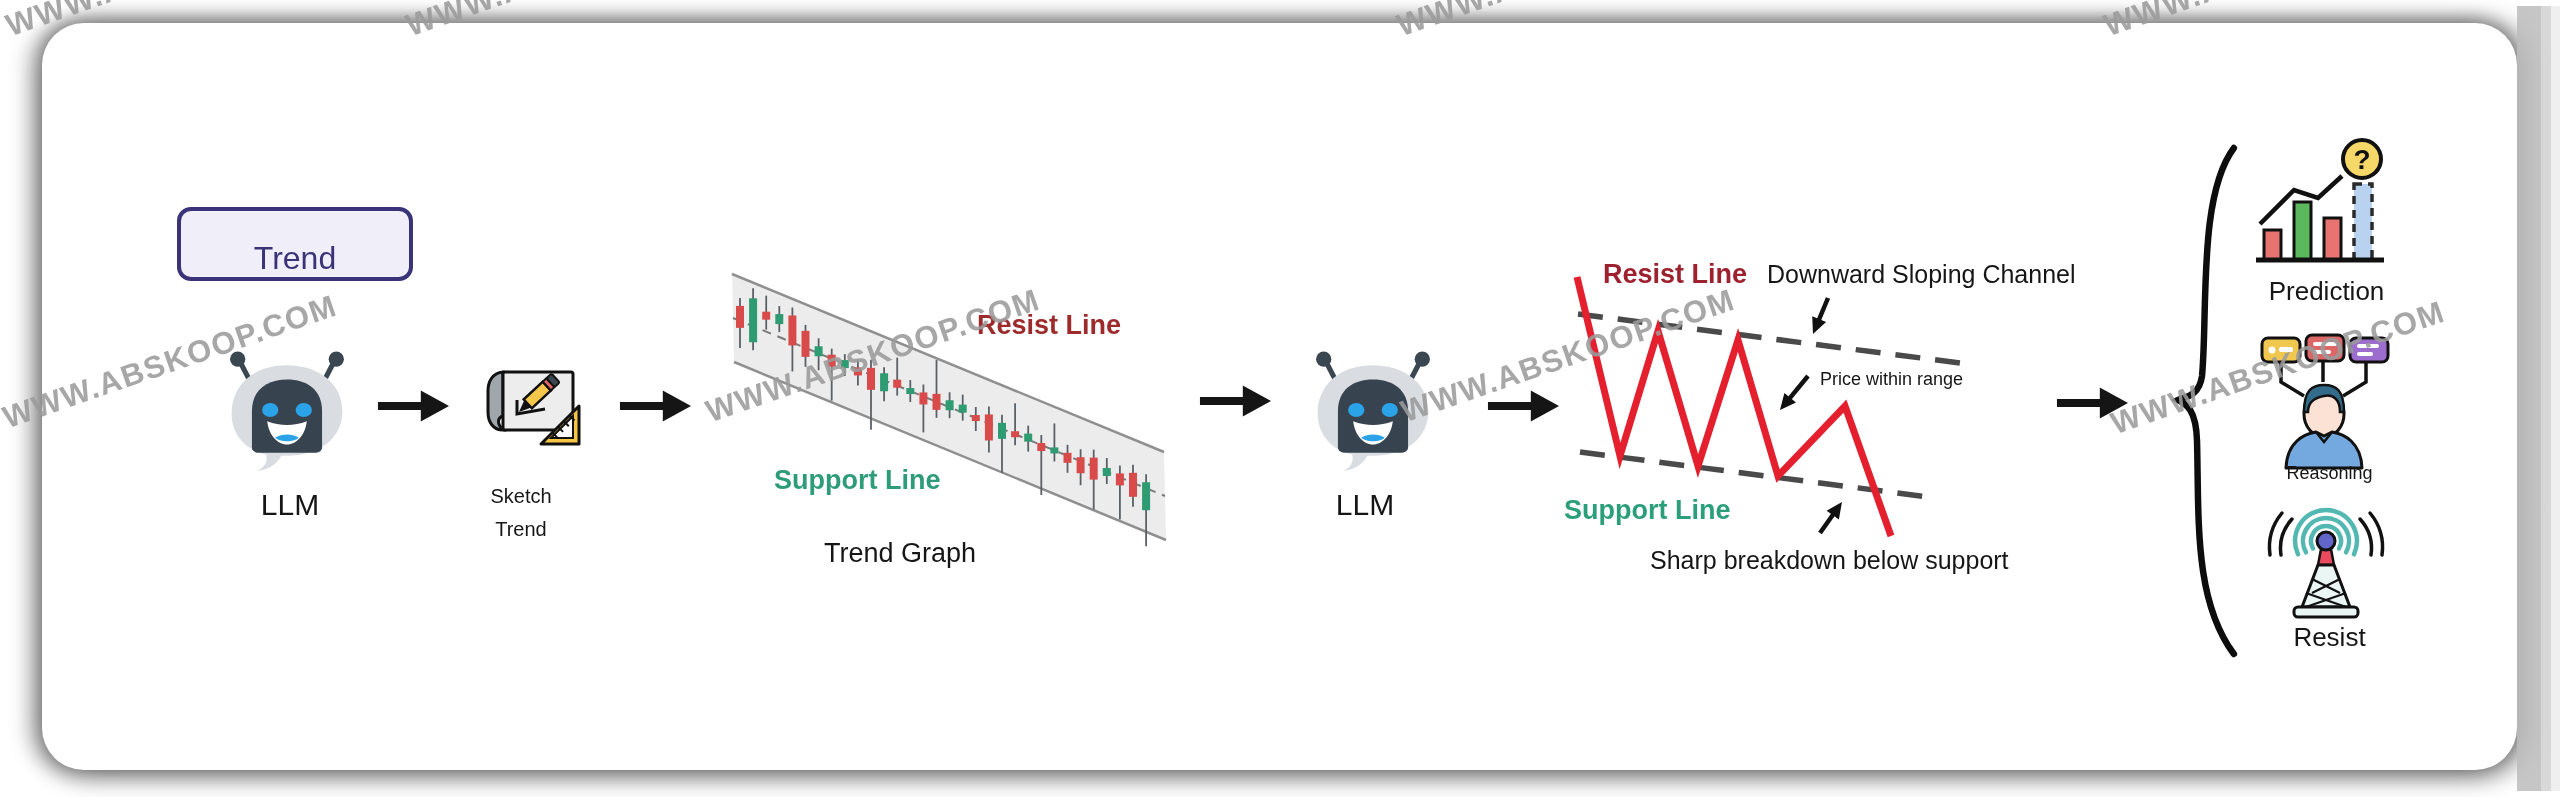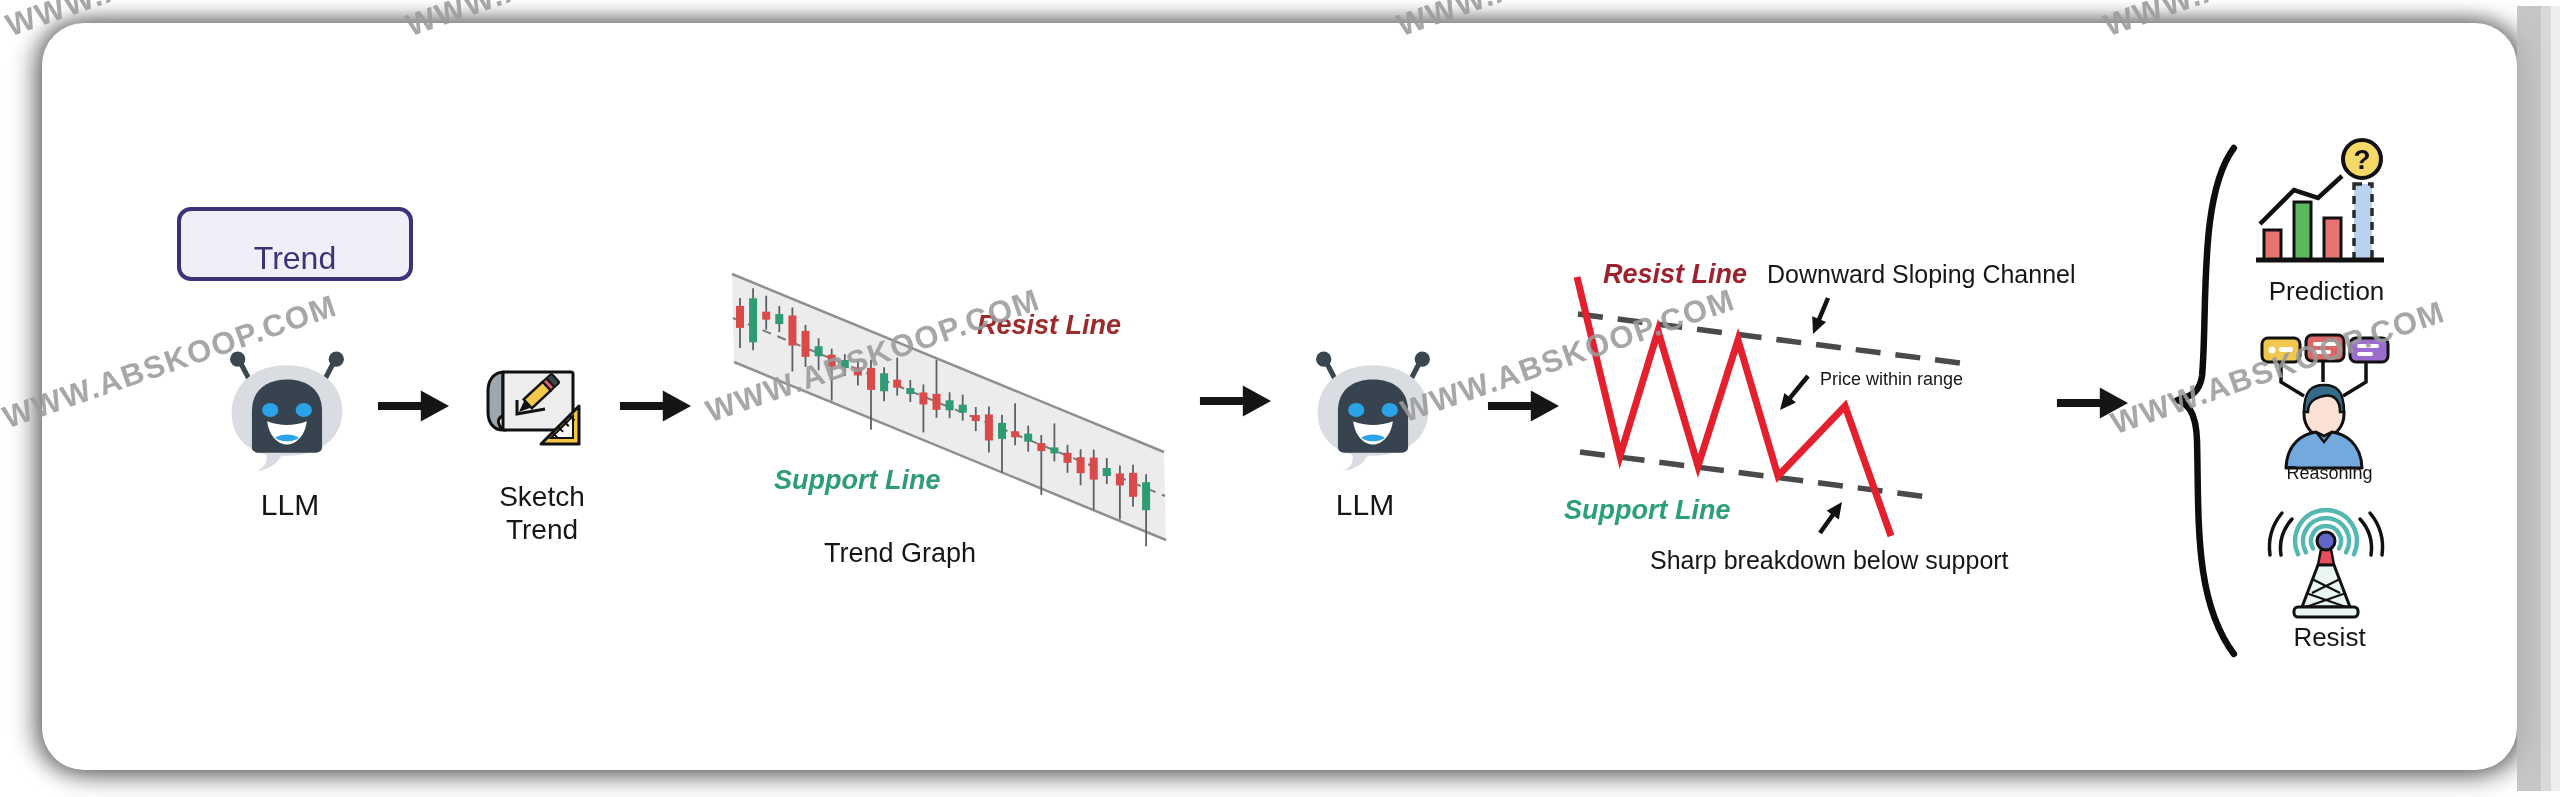--- a/index.html
+++ b/index.html
@@ -7,21 +7,21 @@
          font-family:"Liberation Sans","DejaVu Sans",sans-serif;}
   .card{position:absolute;left:42px;top:23px;width:2475px;height:747px;background:#ffffff;
         border-radius:42px;z-index:1;
         box-shadow:0 10px 22px rgba(0,0,0,.30),0 -8px 16px rgba(0,0,0,.22),
                    16px 0 26px rgba(0,0,0,.30),-14px 0 20px rgba(0,0,0,.26);}
   .right-band{position:absolute;left:2517px;top:6px;width:43px;height:785px;z-index:2;
         background:linear-gradient(90deg,#bcbcbc 0 24px,#d2d2d2 24px 34px,#ececec 34px 43px);
         opacity:.85;}
   .abs{position:absolute;z-index:3;}
   .lbl{position:absolute;white-space:nowrap;color:#161616;z-index:4;}
-  .bold{font-weight:bold;font-style:italic;}
+  .bold{font-weight:bold;}
   .center{text-align:center;}
   .wm{position:absolute;z-index:40;font-weight:bold;font-size:31px;letter-spacing:1.5px;
       opacity:.88;white-space:nowrap;pointer-events:none;
       transform:translate(-50%,-50%) rotate(-19deg);}
   .trend-box{position:absolute;left:177px;top:207px;width:228px;height:66px;border-radius:14px;
       display:flex;align-items:flex-end;justify-content:center;font-size:32px;z-index:4;
       border:4px solid #3A3377;background:#EFEEF9;color:#3A3377;}
 </style>
 </head>
 <body>
@@ -75,21 +75,21 @@
       <rect x="38" y="-6" width="5" height="12" fill="#E06666" stroke="#111" stroke-width="2"></rect>
       <rect x="43" y="-6" width="7" height="12" rx="2" fill="#3A4750" stroke="#111" stroke-width="2"></rect>
     </g>
     <path d="M58,92 L96,92 L96,54 Z" fill="#F6C544" stroke="#111" stroke-width="3" stroke-linejoin="round"></path>
     <path d="M68,86 L90,86 L90,64 Z" fill="#FDFDFD" stroke="#111" stroke-width="2"></path>
     <line x1="69.4" y1="80.6" x2="74.4" y2="85.6" stroke="#111" stroke-width="2"></line>
     <line x1="75.1" y1="74.9" x2="80.1" y2="79.9" stroke="#111" stroke-width="2"></line>
     <line x1="80.8" y1="69.2" x2="85.8" y2="74.2" stroke="#111" stroke-width="2"></line>
     <line x1="86.5" y1="63.5" x2="91.5" y2="68.5" stroke="#111" stroke-width="2"></line>
   </svg>
-  <div class="lbl center" style="left:472px;top:480px;width:140px;font-size:28px;line-height:33px">
+  <div class="lbl center" style="left:451px;top:480px;width:140px;font-size:20px;line-height:33px">
     <div>Sketch</div>
     <div>Trend</div>
   </div>
 
   <svg class="abs" style="left:618px;top:389px" width="74" height="34" viewBox="0 0 76 34">
       <use href="#flow-arrow-sym"></use>
     </svg>
 
   <svg id="chart1-svg" class="abs" style="left:728px;top:268px" width="442" height="312" viewBox="0 0 442 312">
       <polygon points="4,6 436,184 438,272 6,94" fill="#ECECEC"></polygon>

